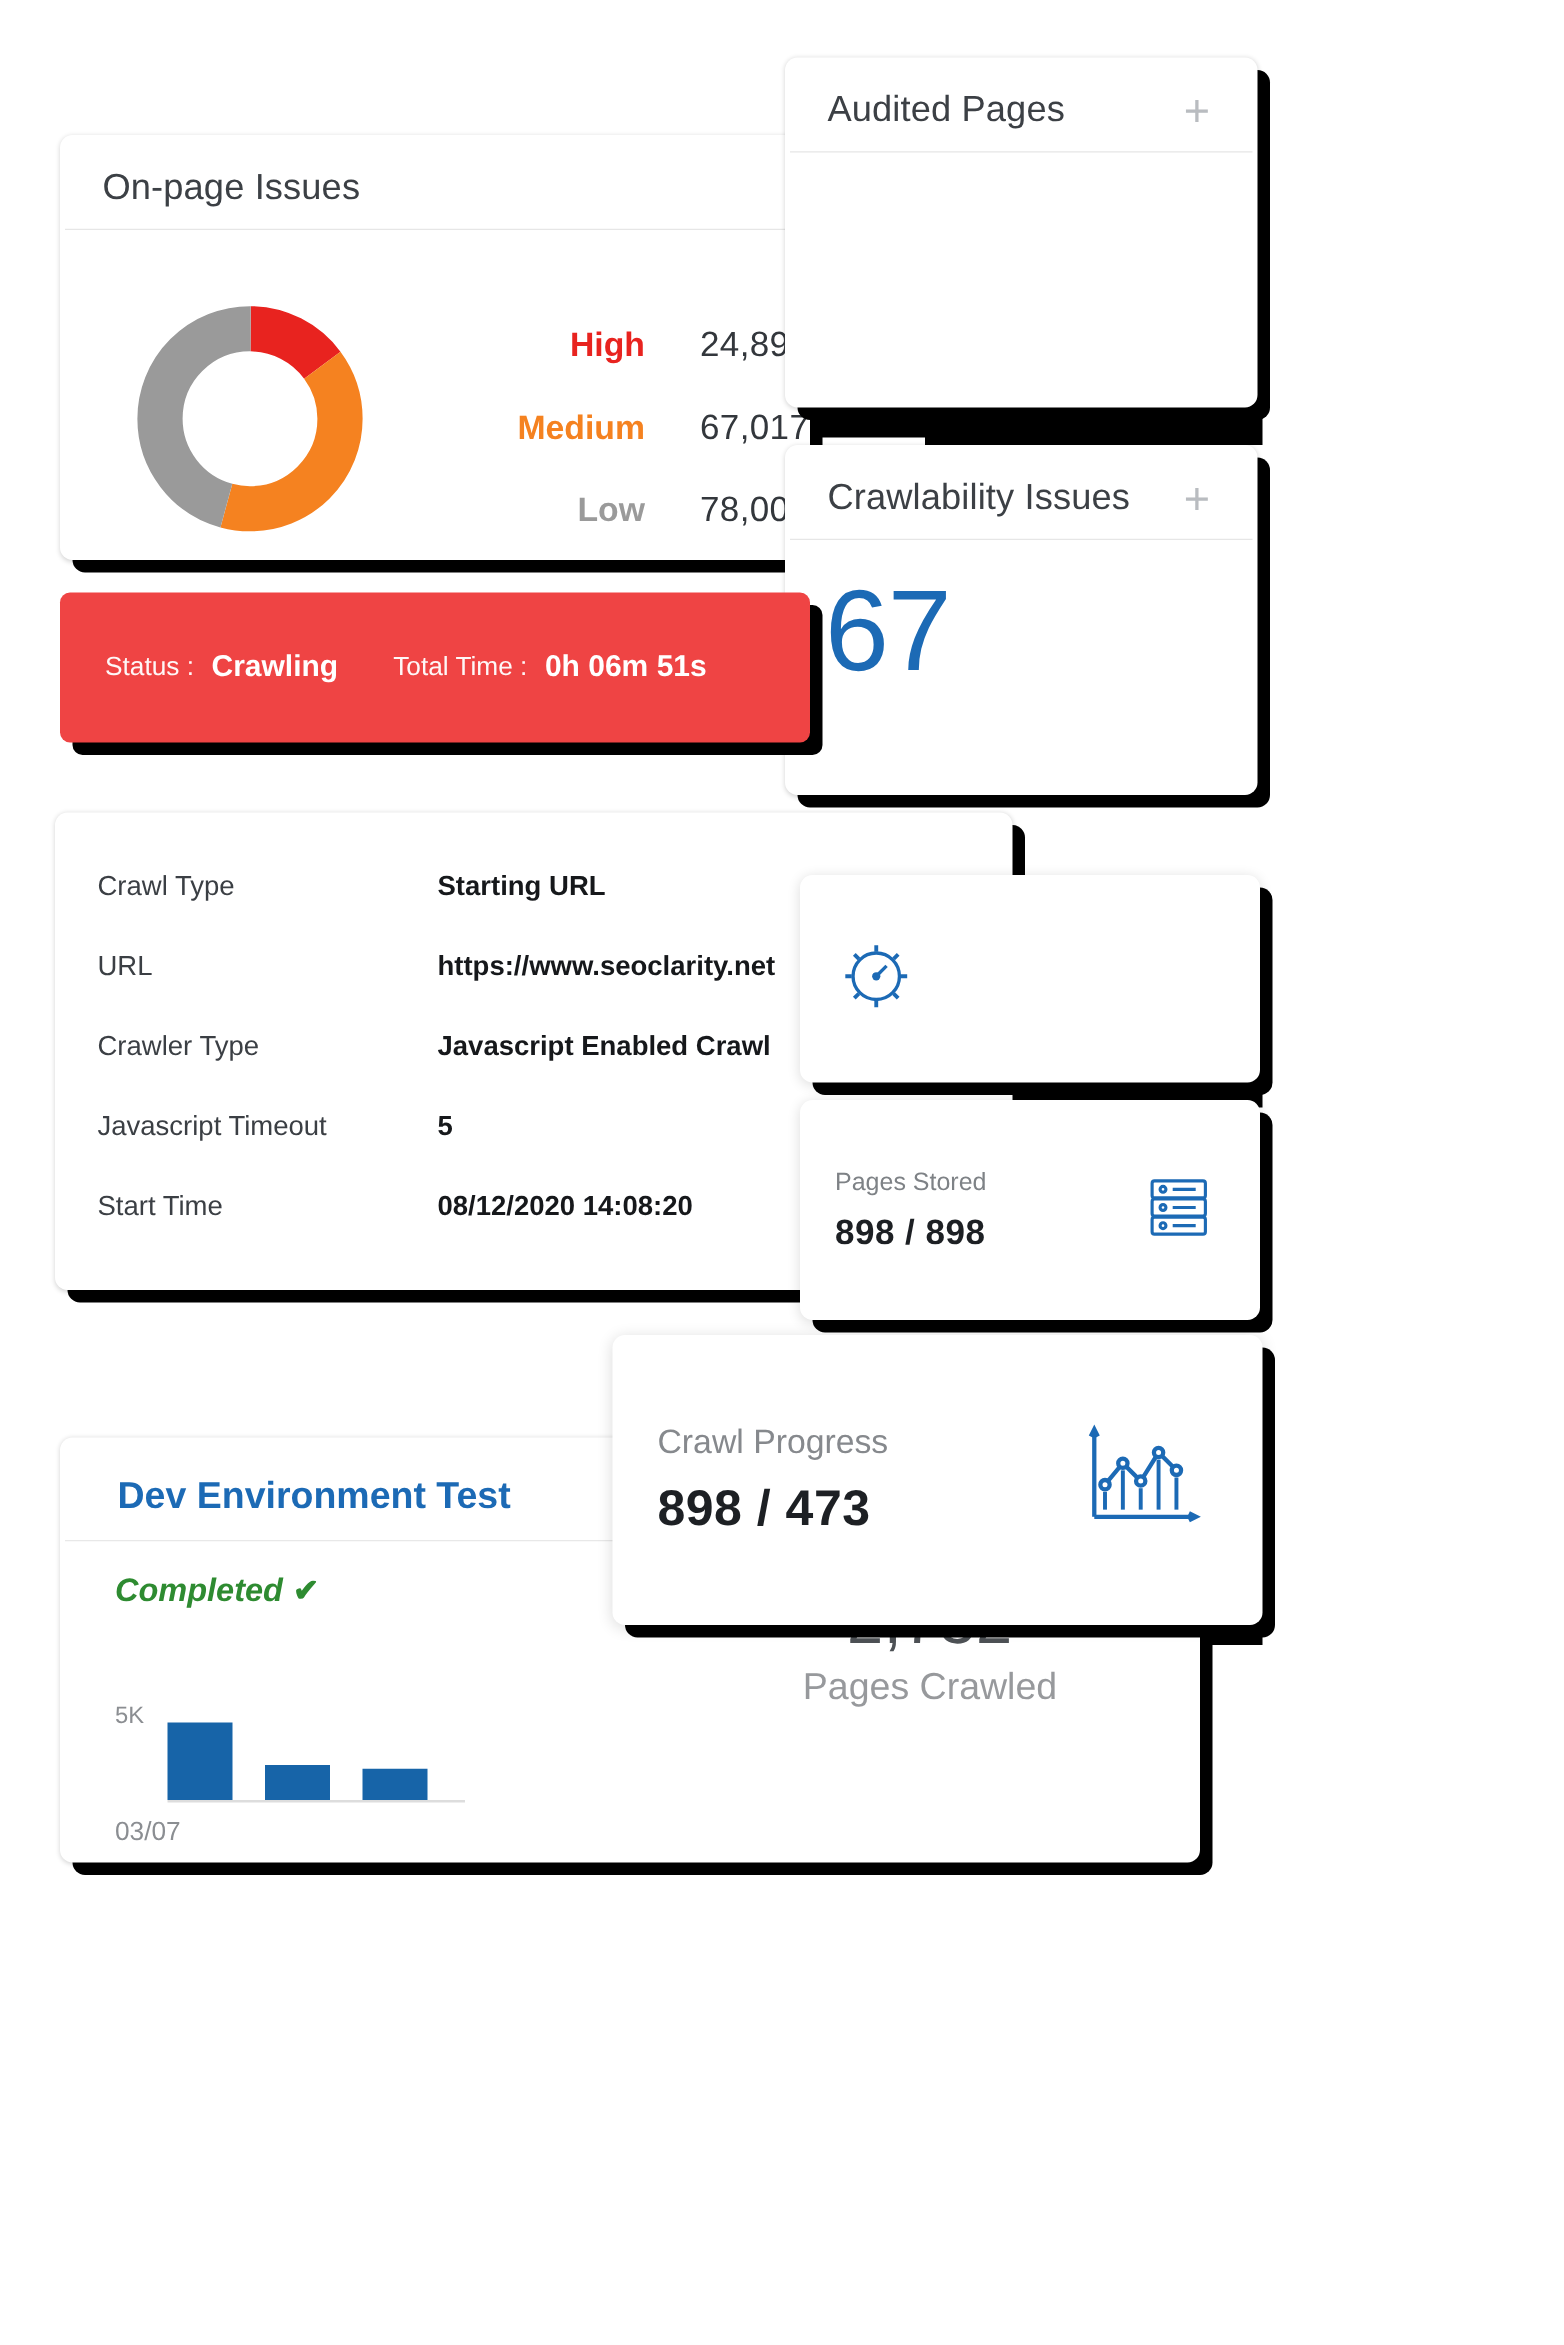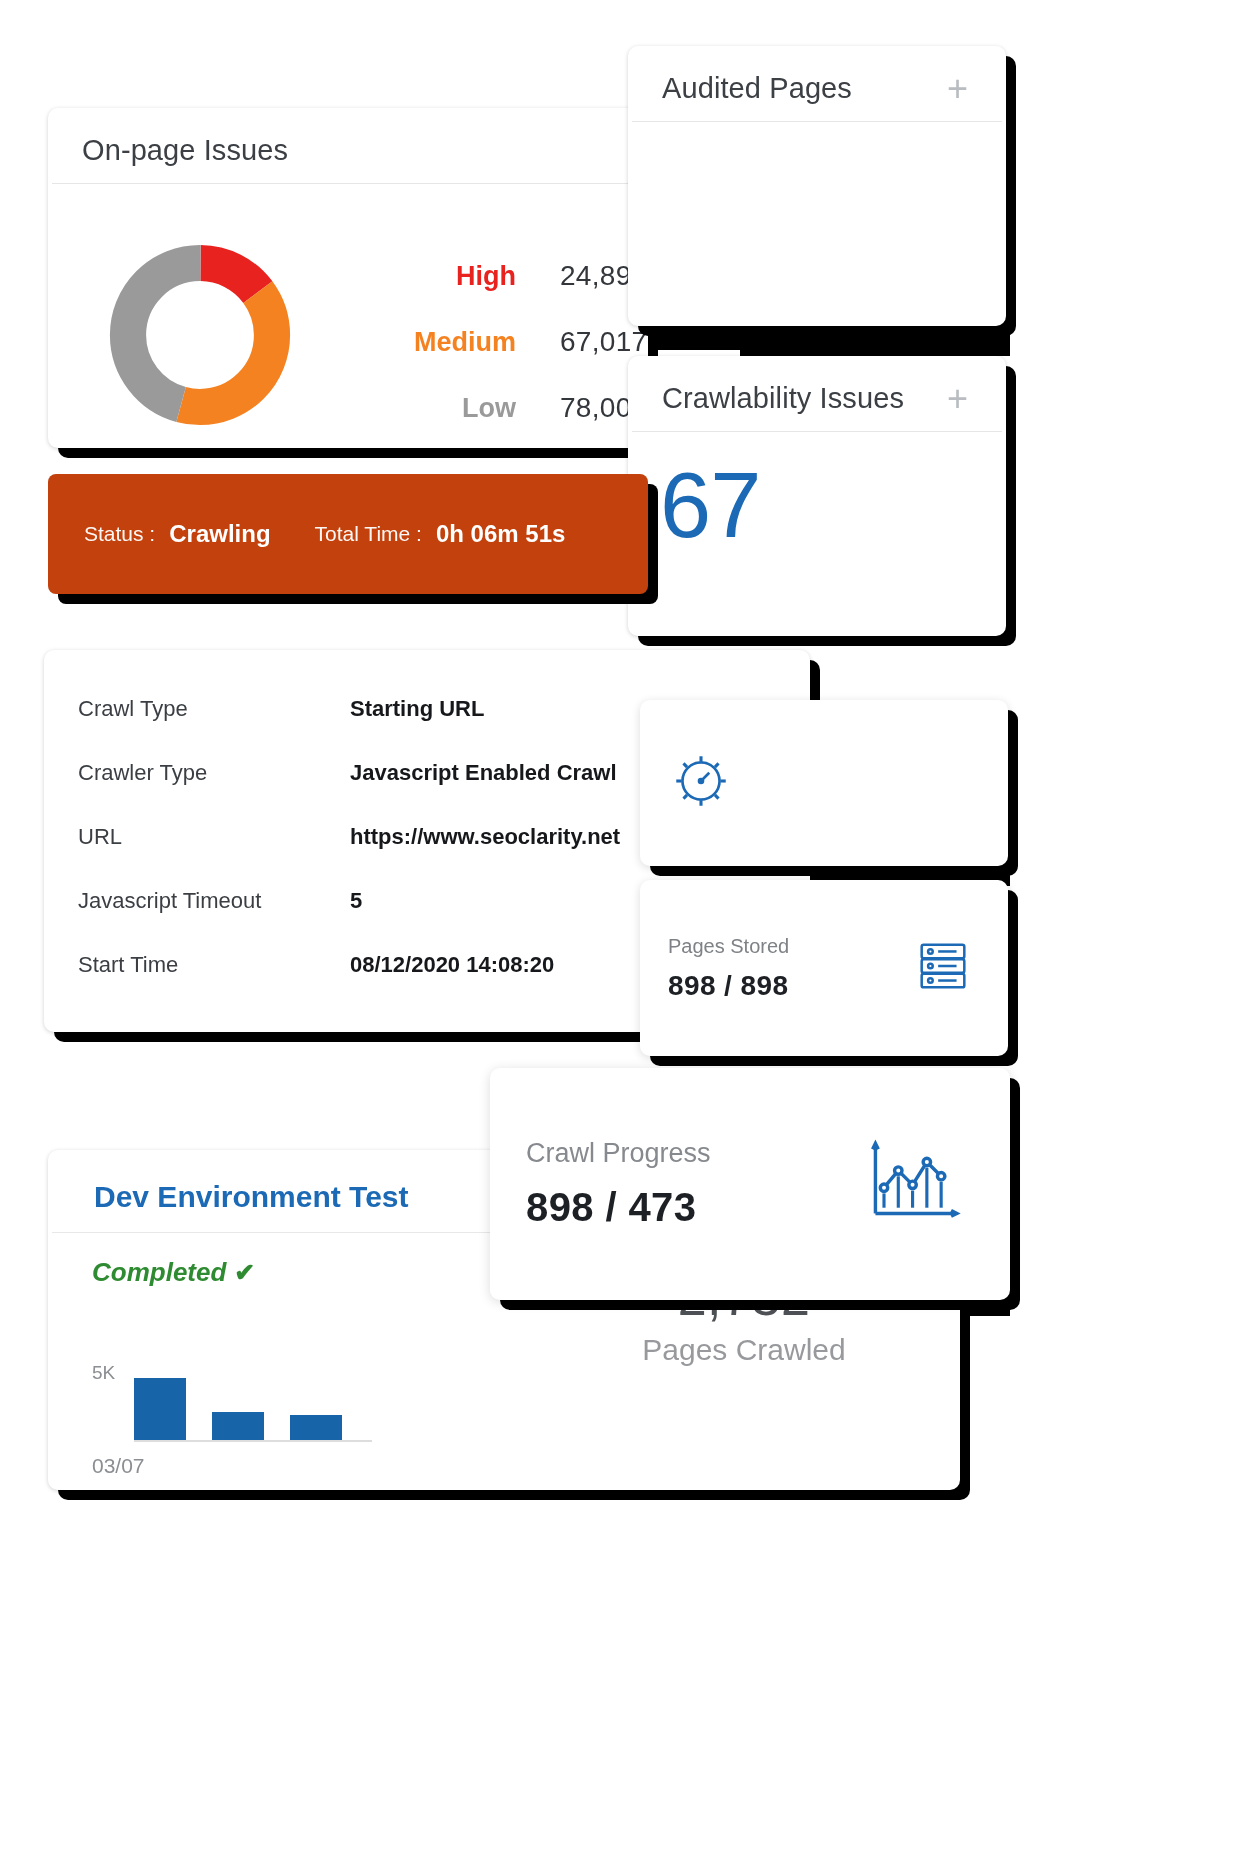--- a/index.html
+++ b/index.html
@@ -56,21 +56,21 @@
     font-size:92px;color:#1c6ab5;font-weight:400;
     padding:16px 0 0 32px;letter-spacing:-1px;line-height:1.25;
   }
 
   
   #card-crawlability{left:628px;top:356px;width:378px;height:280px;}
 
   
   #status-bar{
     left:48px;top:474px;width:600px;height:120px;
-    background:#c2410c;border-radius:8px;
+    background:#ef4444;border-radius:8px;
     box-shadow:10px 10px 0 0 #000000;
     display:flex;align-items:center;padding-left:36px;
     color:#ffffff;box-sizing:border-box;
   }
   .status-key{font-size:21px;font-weight:400;opacity:.96;}
   .status-val{font-size:24px;font-weight:700;margin-left:14px;}
   .status-gap{width:44px;}
 
   
   #card-details{left:44px;top:650px;width:766px;height:382px;}
@@ -185,26 +185,26 @@
     <span class="status-val">0h 06m 51s</span>
   </div>
 
   <div class="card" id="card-details">
     <div class="details">
       <div class="detail-row">
         <div class="detail-key">Crawl Type</div>
         <div class="detail-val">Starting URL</div>
       </div>
       <div class="detail-row">
+        <div class="detail-key">URL</div>
+        <div class="detail-val">https://www.seoclarity.net</div>
+      </div>
+      <div class="detail-row">
         <div class="detail-key">Crawler Type</div>
         <div class="detail-val">Javascript Enabled Crawl</div>
-      </div>
-      <div class="detail-row">
-        <div class="detail-key">URL</div>
-        <div class="detail-val">https://www.seoclarity.net</div>
       </div>
       <div class="detail-row">
         <div class="detail-key">Javascript Timeout</div>
         <div class="detail-val">5</div>
       </div>
       <div class="detail-row">
         <div class="detail-key">Start Time</div>
         <div class="detail-val">08/12/2020 14:08:20</div>
       </div>
     </div>

